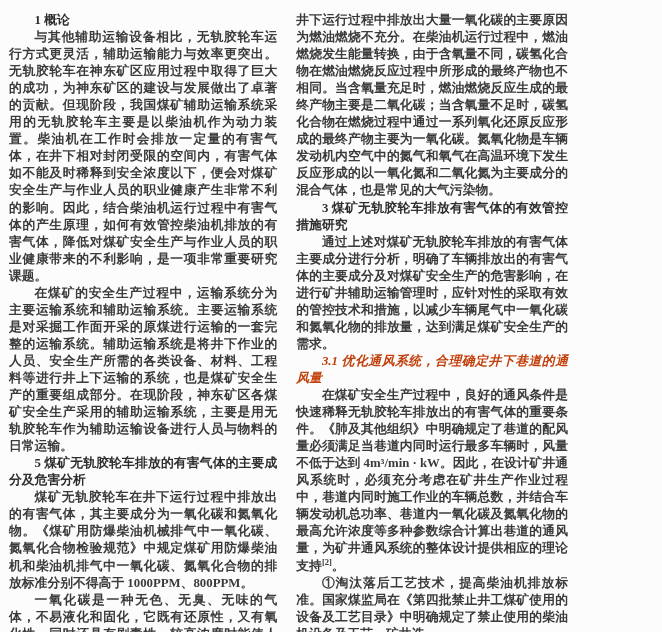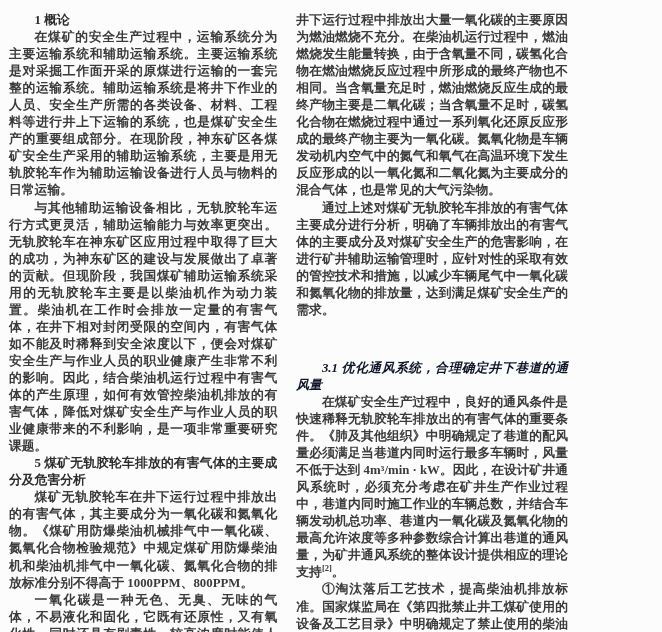--- a/index.html
+++ b/index.html
@@ -14,40 +14,41 @@
     display:flex;gap:19px;
     font-family:"Liberation Serif","DejaVu Serif",serif;
     font-size:12.8px;line-height:17.05px;
     color:#3b3b3b;
     background:#fcfcfc;
   }
   .col{width:311px;text-align:justify;}
   .col.right{width:315px;}
   .col p{margin:0;text-indent:2em;font-weight:bold;}
   .col p.h{font-weight:bold;color:#2e2e2e;}
-  .col p.sub{font-style:italic;font-weight:600;color:#0f172a;margin-top:41px;}
+  .col p.sub{font-style:italic;font-weight:600;color:#c2410c;}
   .col p.cont{text-indent:0;}
   sup.ref{font-size:8.5px;line-height:0;vertical-align:super;}
 </style>
 </head>
 <body>
 
 <div class="page">
 
   <div class="col">
     <p class="h">1 概论</p>
+    <p>与其他辅助运输设备相比，无轨胶轮车运行方式更灵活，辅助运输能力与效率更突出。无轨胶轮车在神东矿区应用过程中取得了巨大的成功，为神东矿区的建设与发展做出了卓著的贡献。但现阶段，我国煤矿辅助运输系统采用的无轨胶轮车主要是以柴油机作为动力装置。柴油机在工作时会排放一定量的有害气体，在井下相对封闭受限的空间内，有害气体如不能及时稀释到安全浓度以下，便会对煤矿安全生产与作业人员的职业健康产生非常不利的影响。因此，结合柴油机运行过程中有害气体的产生原理，如何有效管控柴油机排放的有害气体，降低对煤矿安全生产与作业人员的职业健康带来的不利影响，是一项非常重要研究课题。</p>
     <p>在煤矿的安全生产过程中，运输系统分为主要运输系统和辅助运输系统。主要运输系统是对采掘工作面开采的原煤进行运输的一套完整的运输系统。辅助运输系统是将井下作业的人员、安全生产所需的各类设备、材料、工程料等进行井上下运输的系统，也是煤矿安全生产的重要组成部分。在现阶段，神东矿区各煤矿安全生产采用的辅助运输系统，主要是用无轨胶轮车作为辅助运输设备进行人员与物料的日常运输。</p>
-    <p>与其他辅助运输设备相比，无轨胶轮车运行方式更灵活，辅助运输能力与效率更突出。无轨胶轮车在神东矿区应用过程中取得了巨大的成功，为神东矿区的建设与发展做出了卓著的贡献。但现阶段，我国煤矿辅助运输系统采用的无轨胶轮车主要是以柴油机作为动力装置。柴油机在工作时会排放一定量的有害气体，在井下相对封闭受限的空间内，有害气体如不能及时稀释到安全浓度以下，便会对煤矿安全生产与作业人员的职业健康产生非常不利的影响。因此，结合柴油机运行过程中有害气体的产生原理，如何有效管控柴油机排放的有害气体，降低对煤矿安全生产与作业人员的职业健康带来的不利影响，是一项非常重要研究课题。</p>
     <p class="h">5 煤矿无轨胶轮车排放的有害气体的主要成分及危害分析</p>
     <p>煤矿无轨胶轮车在井下运行过程中排放出的有害气体，其主要成分为一氧化碳和氮氧化物。《煤矿用防爆柴油机械排气中一氧化碳、氮氧化合物检验规范》中规定煤矿用防爆柴油机和柴油机排气中一氧化碳、氮氧化合物的排放标准分别不得高于 1000PPM、800PPM。</p>
     <p><span>一氧化碳是一种无色、无臭、无味的气体，不易液化和固化，它既有还原性，又有氧化性，同时还具有剧毒性，较高浓度时能使人出现不同程度中毒症状，危害人体的脑、心、肝、肾、肺及其他组织，甚至造成人员死亡，是煤矿井下常见的有毒有害气体。氮氧化物是由氮、氧两种元素组成的多种气态的混合物，主要成分为一氧化氮、二氧化氮。氮氧化物都具有不同程度的毒性，也是常见的大气污染物</span><sup class="ref">[1]</sup><span>。</span></p>
     <p>通过对柴油机工作原理的分析可知，无轨胶轮车在</p>
   </div>
 
   <div class="col right">
     <p class="cont">井下运行过程中排放出大量一氧化碳的主要原因为燃油燃烧不充分。在柴油机运行过程中，燃油燃烧发生能量转换，由于含氧量不同，碳氢化合物在燃油燃烧反应过程中所形成的最终产物也不相同。当含氧量充足时，燃油燃烧反应生成的最终产物主要是二氧化碳；当含氧量不足时，碳氢化合物在燃烧过程中通过一系列氧化还原反应形成的最终产物主要为一氧化碳。氮氧化物是车辆发动机内空气中的氮气和氧气在高温环境下发生反应形成的以一氧化氮和二氧化氮为主要成分的混合气体，也是常见的大气污染物。</p>
+    <p class="h">3 煤矿无轨胶轮车排放有害气体的有效管控措施研究</p>
     <p>通过上述对煤矿无轨胶轮车排放的有害气体主要成分进行分析，明确了车辆排放出的有害气体的主要成分及对煤矿安全生产的危害影响，在进行矿井辅助运输管理时，应针对性的采取有效的管控技术和措施，以减少车辆尾气中一氧化碳和氮氧化物的排放量，达到满足煤矿安全生产的需求。</p>
     <p class="sub">3.1 优化通风系统，合理确定井下巷道的通风量</p>
     <p><span>在煤矿安全生产过程中，良好的通风条件是快速稀释无轨胶轮车排放出的有害气体的重要条件。《肺及其他组织》中明确规定了巷道的配风量必须满足当巷道内同时运行最多车辆时，风量不低于达到 4m³/min · kW。因此，在设计矿井通风系统时，必须充分考虑在矿井生产作业过程中，巷道内同时施工作业的车辆总数，并结合车辆发动机总功率、巷道内一氧化碳及氮氧化物的最高允许浓度等多种参数综合计算出巷道的通风量，为矿井通风系统的整体设计提供相应的理论支持</span><sup class="ref">[2]</sup><span>。</span></p>
     <p>①淘汰落后工艺技术，提高柴油机排放标准。国家煤监局在《第四批禁止井工煤矿使用的设备及工艺目录》中明确规定了禁止使用的柴油机设备及工艺，矿井选</p>
   </div>
 
 </div>
 
 </body></html>

